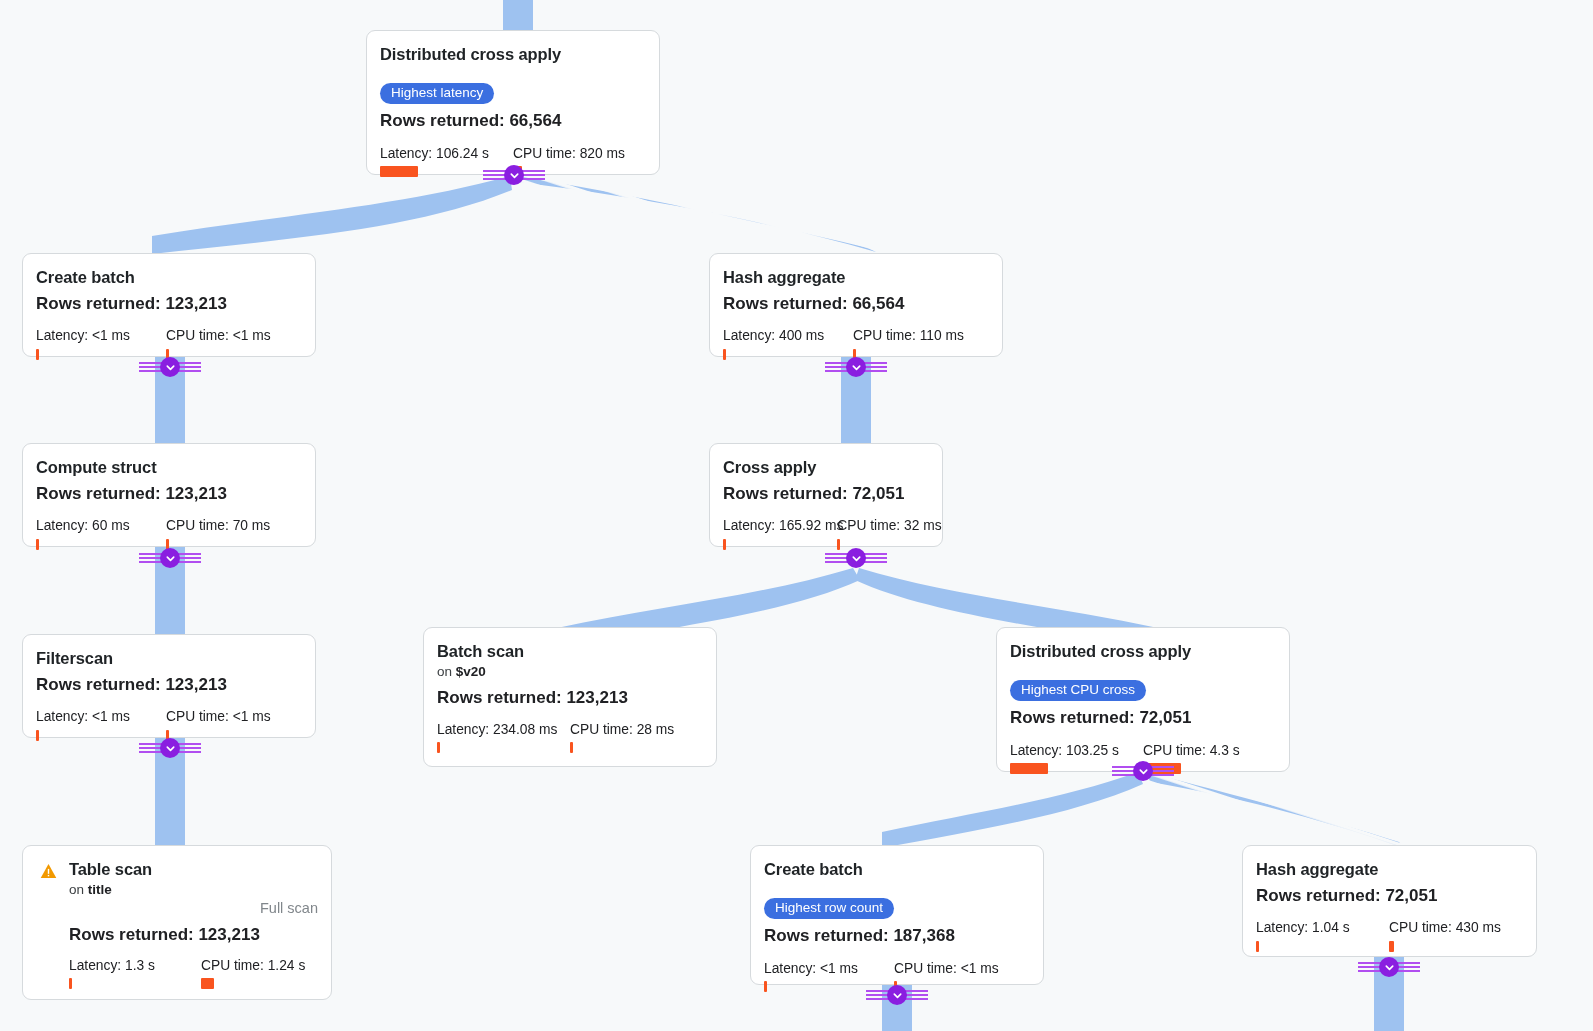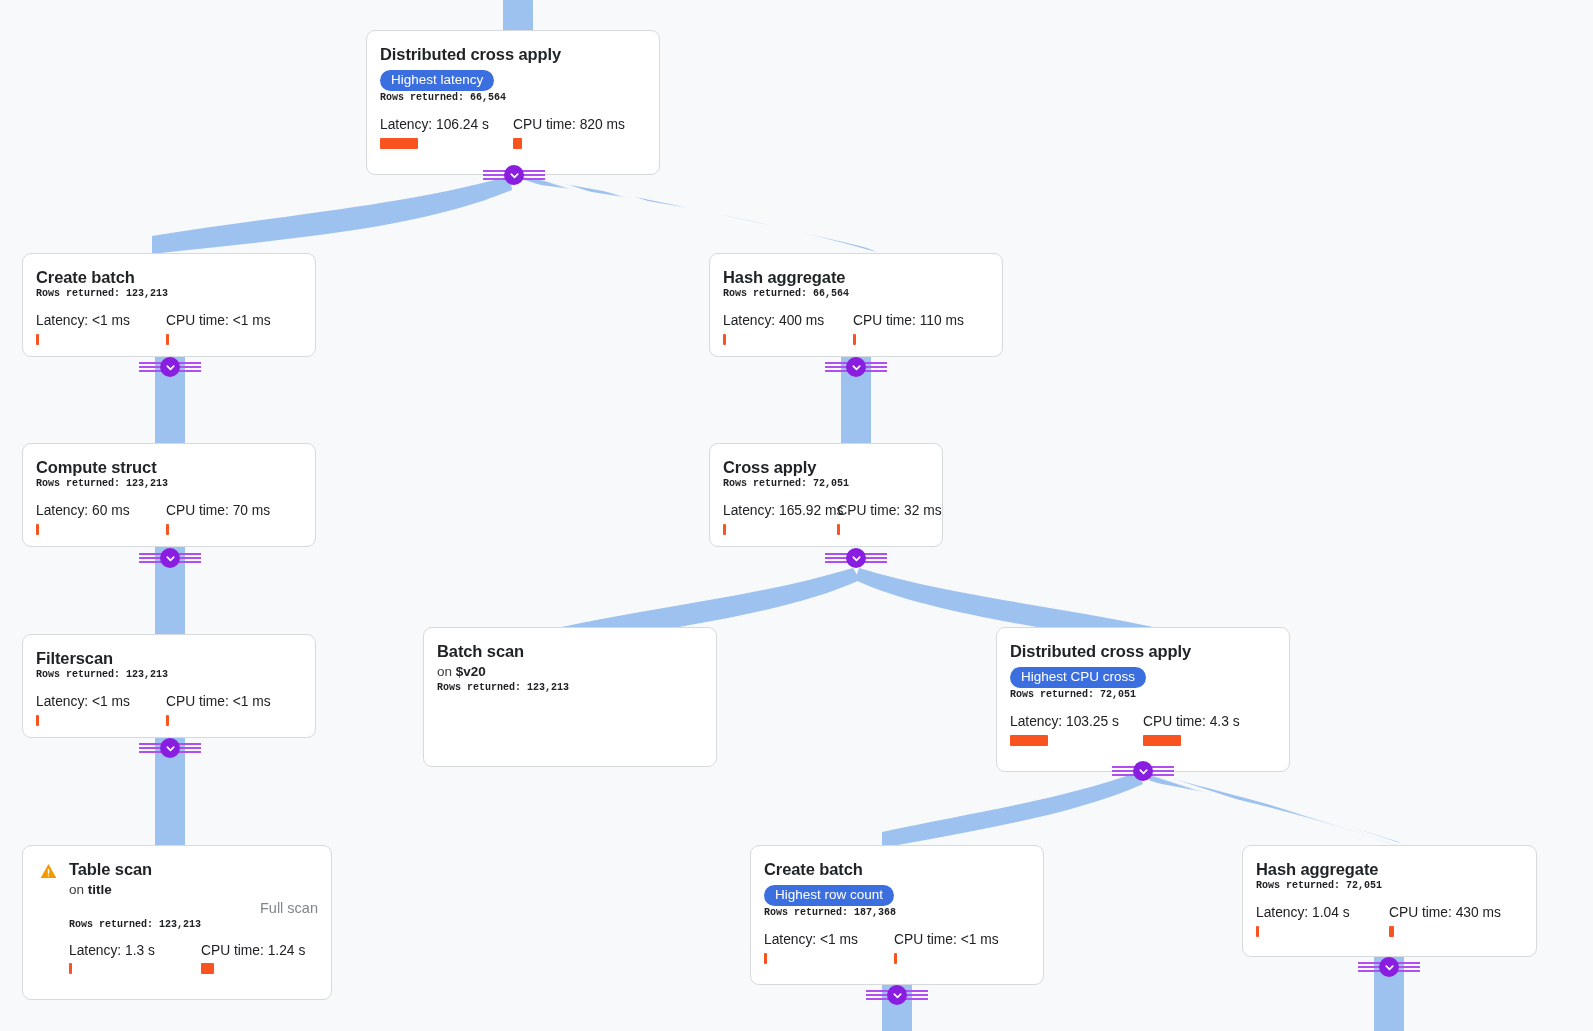--- a/index.html
+++ b/index.html
@@ -39,26 +39,26 @@
   .scantype{
     font-size:14.5px;color:#80868b;line-height:1.3;margin-top:0px;text-align:right;
   }
   .badge{
     display:inline-block;
     background:#3b6fe0;
     color:#ffffff;
     font-size:13.5px;
     border-radius:11px;
     padding:2.5px 11px 3.5px 11px;
-    margin-top:6px;
+    margin-top:19px;
     line-height:1.15;
     white-space:nowrap;
   }
   .rows{
-    font-size:10px;font-weight:bold;color:#202124;line-height:1.3;font-family:Liberation Mono, monospace;
+    font-size:17px;font-weight:bold;color:#202124;margin-top:6px;line-height:1.3;
   }
   .metrics{
     display:flex;margin-top:13px;
   }
   .metric{min-width:0;}
   .metric .label{
     font-size:13.8px;font-weight:normal;color:#202124;white-space:nowrap;line-height:1.2;
   }
   .metric .bar{
     height:11px;background:#f9541f;margin-top:4px;border-radius:1px;
@@ -243,20 +243,30 @@
     </div>
   </div>
 
   <div class="node" id="n-batchscan">
     <div class="title">Batch scan</div>
     <div class="subject">
       <span>on</span>
       <b>$v20</b>
     </div>
     <div class="rows">Rows returned: 123,213</div>
+    <div class="metrics">
+      <div class="metric">
+        <div class="label">Latency: 234.08 ms</div>
+        <div class="bar" style="width: 3px;"></div>
+      </div>
+      <div class="metric">
+        <div class="label">CPU time: 28 ms</div>
+        <div class="bar" style="width: 3px;"></div>
+      </div>
+    </div>
   </div>
 
   <div class="node" id="n-dca2">
     <div class="title">Distributed cross apply</div>
     <div class="badge">Highest CPU cross</div>
     <div class="rows">Rows returned: 72,051</div>
     <div class="metrics">
       <div class="metric">
         <div class="label">Latency: 103.25 s</div>
         <div class="bar" style="width: 38px;"></div>

